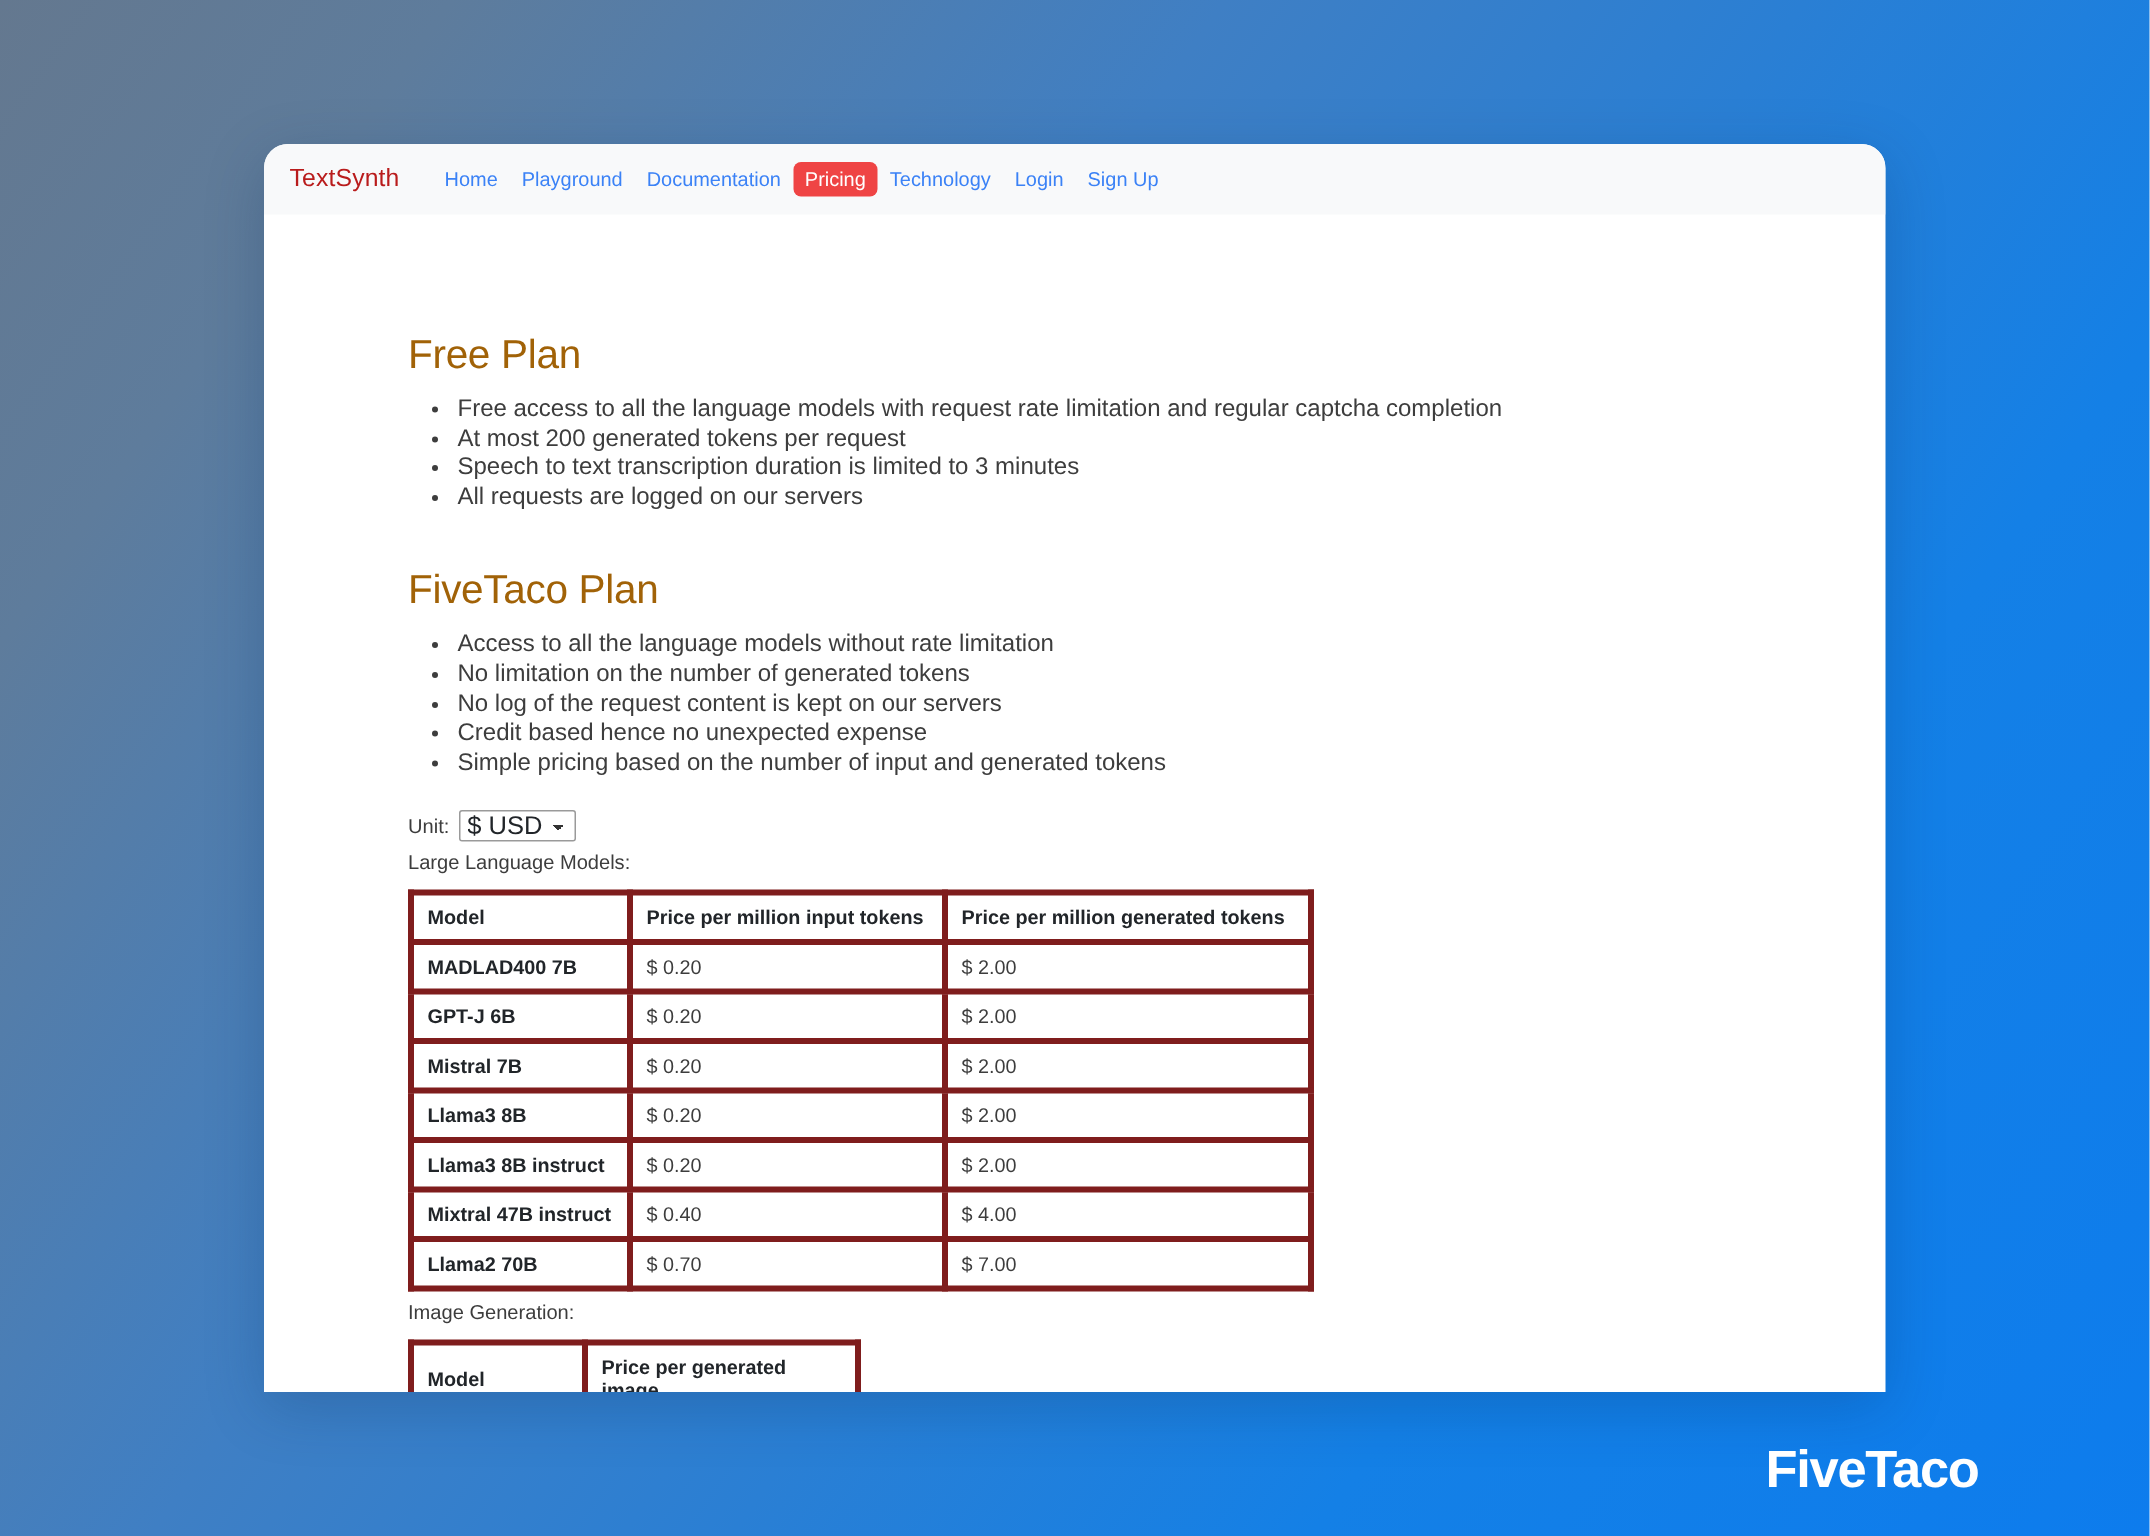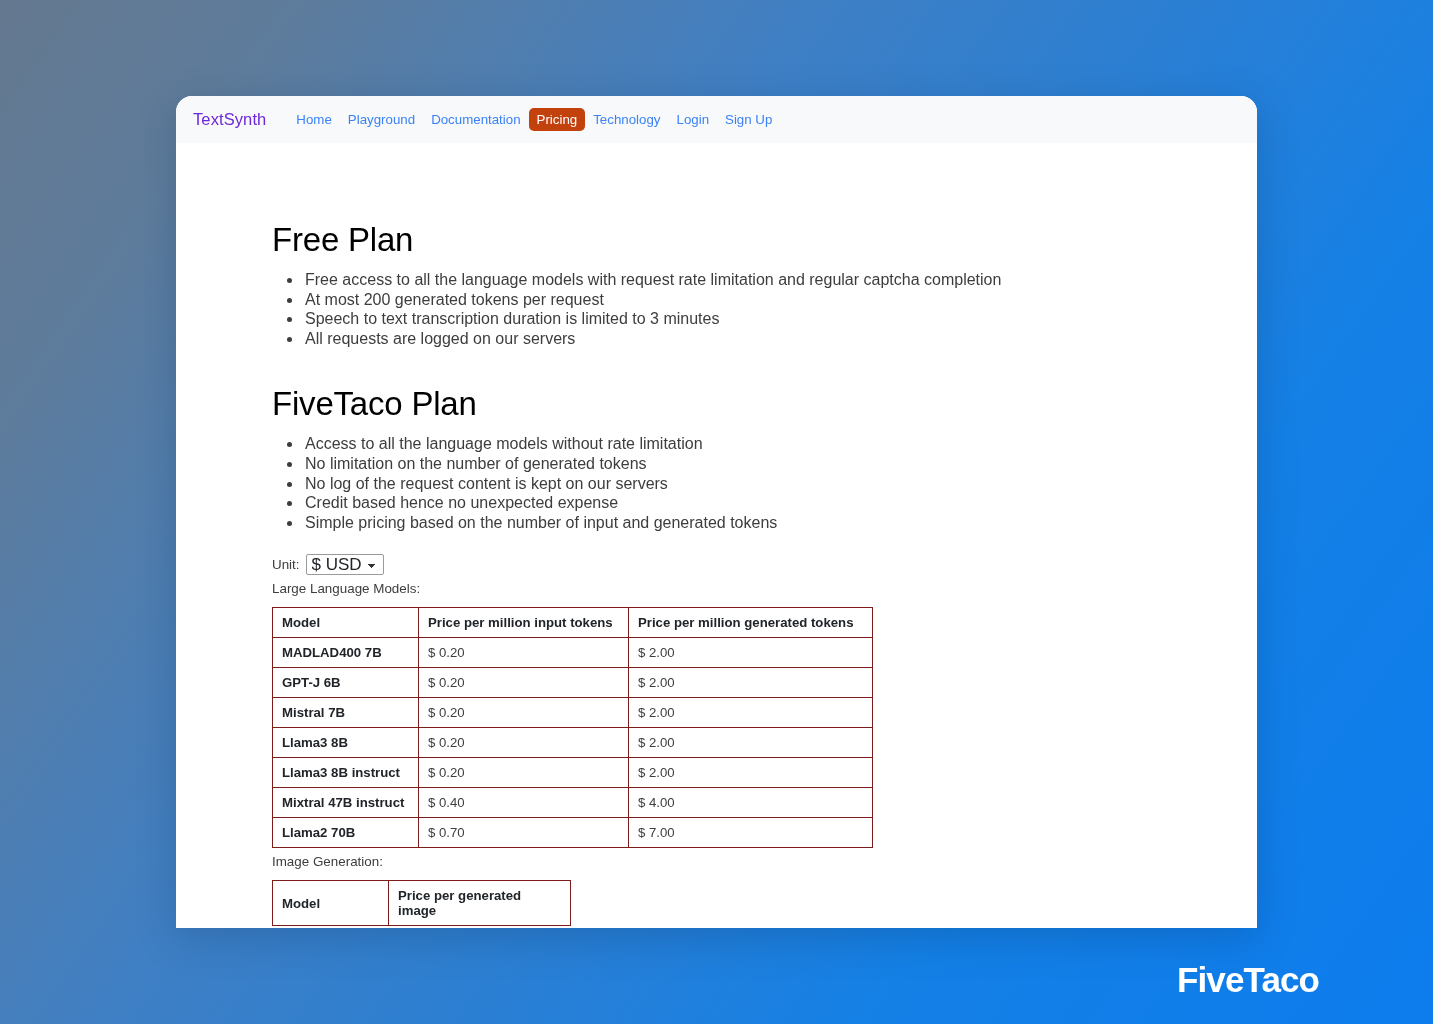--- a/index.html
+++ b/index.html
@@ -39,52 +39,52 @@
   #navbar {
     height: 47px;
     background: #f8f9fa;
     display: flex;
     align-items: center;
     padding: 0 14px;
     gap: 0;
   }
 
   #brand {
-    color: #6d28d9;
+    color: #b91c1c;
     font-size: 16.5px;
     letter-spacing: 0.1px;
     margin-right: 22px;
     margin-left: 3px;
     white-space: nowrap;
   }
 
   .nav-link {
     color: #3b82f6;
     font-size: 13.3px;
     padding: 4px 8px;
     border-radius: 5px;
     white-space: nowrap;
     text-decoration: none;
   }
 
   .nav-link.active {
-    background: #c2410c;
+    background: #ef4444;
     color: #ffffff;
   }
 
   
   #page-content {
     padding: 0 0 0 96px;
     position: relative;
   }
 
   h1.plan-title {
-    font-size: 33px;
+    font-size: 27px;
     font-weight: 400;
-    color: #000000;
+    color: #a16207;
     letter-spacing: -0.2px;
   }
 
   #free-plan-heading { margin-top: 78px; }
   #standard-plan-heading { margin-top: 37px; }
 
   ul.plan-list {
     margin-top: 11px;
     padding-left: 31px;
     list-style: disc;
@@ -140,21 +140,21 @@
 
   
   table.price-table {
     border-collapse: collapse;
     margin-top: 11px;
     background: #ffffff;
   }
 
   table.price-table th,
   table.price-table td {
-    border: 1px solid #7f1d1d;
+    border: 4px solid #7f1d1d;
     padding: 7px 9px;
     font-size: 13.2px;
     text-align: left;
     vertical-align: middle;
     height: 28px;
   }
 
   table.price-table th {
     font-weight: bold;
     color: #212529;

